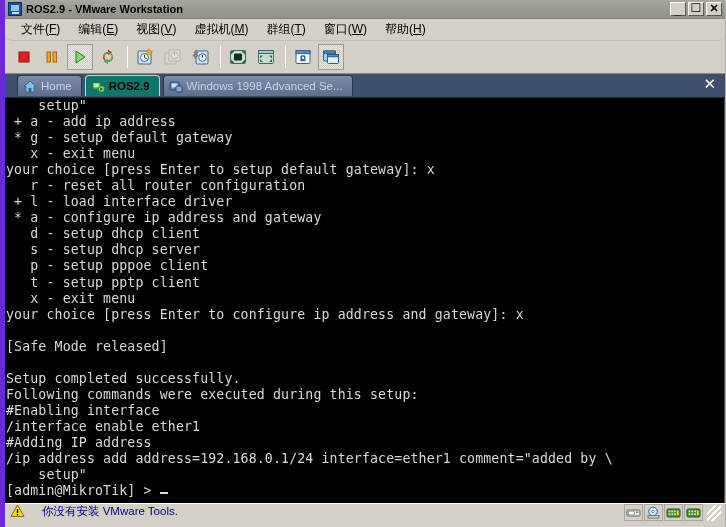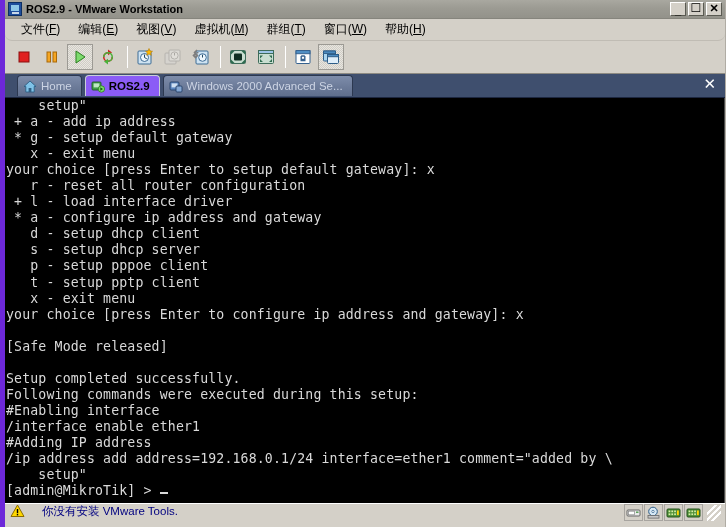--- a/index.html
+++ b/index.html
@@ -130,21 +130,21 @@
     color: #ccd4e4;
     font-size: 11.5px;
     white-space: nowrap;
     cursor: default;
     border: 1px solid #2c3850;
     border-bottom: none;
     max-width: 200px;
     overflow: hidden;
   }
   .tab.active {
-    background: #8b5cf6;
+    background: #0f766e;
     color: #000;
     font-weight: bold;
     border-color: #c9ced8;
   }
   .tab-ico { width: 14px; height: 13px; margin-right: 4px; flex: 0 0 14px; }
   .tab-close {
     position: absolute; right: 9px; top: 3px;
     color: #ffffff; font-size: 15px; font-weight: bold;
     line-height: 15px; cursor: default;
     font-family: "DejaVu Sans", sans-serif;
@@ -353,21 +353,21 @@
       </svg>
       <span>ROS2.9</span>
     </div>
 
     <div class="tab">
       <svg class="tab-ico" viewBox="0 0 14 13">
         <rect x="1" y="2" width="9" height="8" rx="1" fill="#5b86bf" stroke="#243f66" stroke-width="0.9"></rect>
         <rect x="2.6" y="3.4" width="5.8" height="4" fill="#cfe0f2"></rect>
         <rect x="7" y="6" width="6" height="6" rx="1" fill="#85a8d4" stroke="#243f66" stroke-width="0.9"></rect>
       </svg>
-      <span>Windows 2000 Advanced Se...</span>
+      <span>Windows 1998 Advanced Se...</span>
     </div>
 
 
     <div class="tab-close">✕</div>
   </div>
 
   <div class="vm-area">
     <div class="term" id="term"><div class="line">    setup"</div><div class="line"> + a - add ip address</div><div class="line"> * g - setup default gateway</div><div class="line">   x - exit menu</div><div class="line">your choice [press Enter to setup default gateway]: x</div><div class="line">   r - reset all router configuration</div><div class="line"> + l - load interface driver</div><div class="line"> * a - configure ip address and gateway</div><div class="line">   d - setup dhcp client</div><div class="line">   s - setup dhcp server</div><div class="line">   p - setup pppoe client</div><div class="line">   t - setup pptp client</div><div class="line">   x - exit menu</div><div class="line">your choice [press Enter to configure ip address and gateway]: x</div><div class="line">&nbsp;</div><div class="line">[Safe Mode released]</div><div class="line">&nbsp;</div><div class="line">Setup completed successfully.</div><div class="line">Following commands were executed during this setup:</div><div class="line">#Enabling interface</div><div class="line">/interface enable ether1</div><div class="line">#Adding IP address</div><div class="line">/ip address add address=192.168.0.1/24 interface=ether1 comment="added by \</div><div class="line">    setup"</div><div class="line"><span>[admin@MikroTik] &gt; </span><span class="cursor"></span></div></div>
   </div>
 

